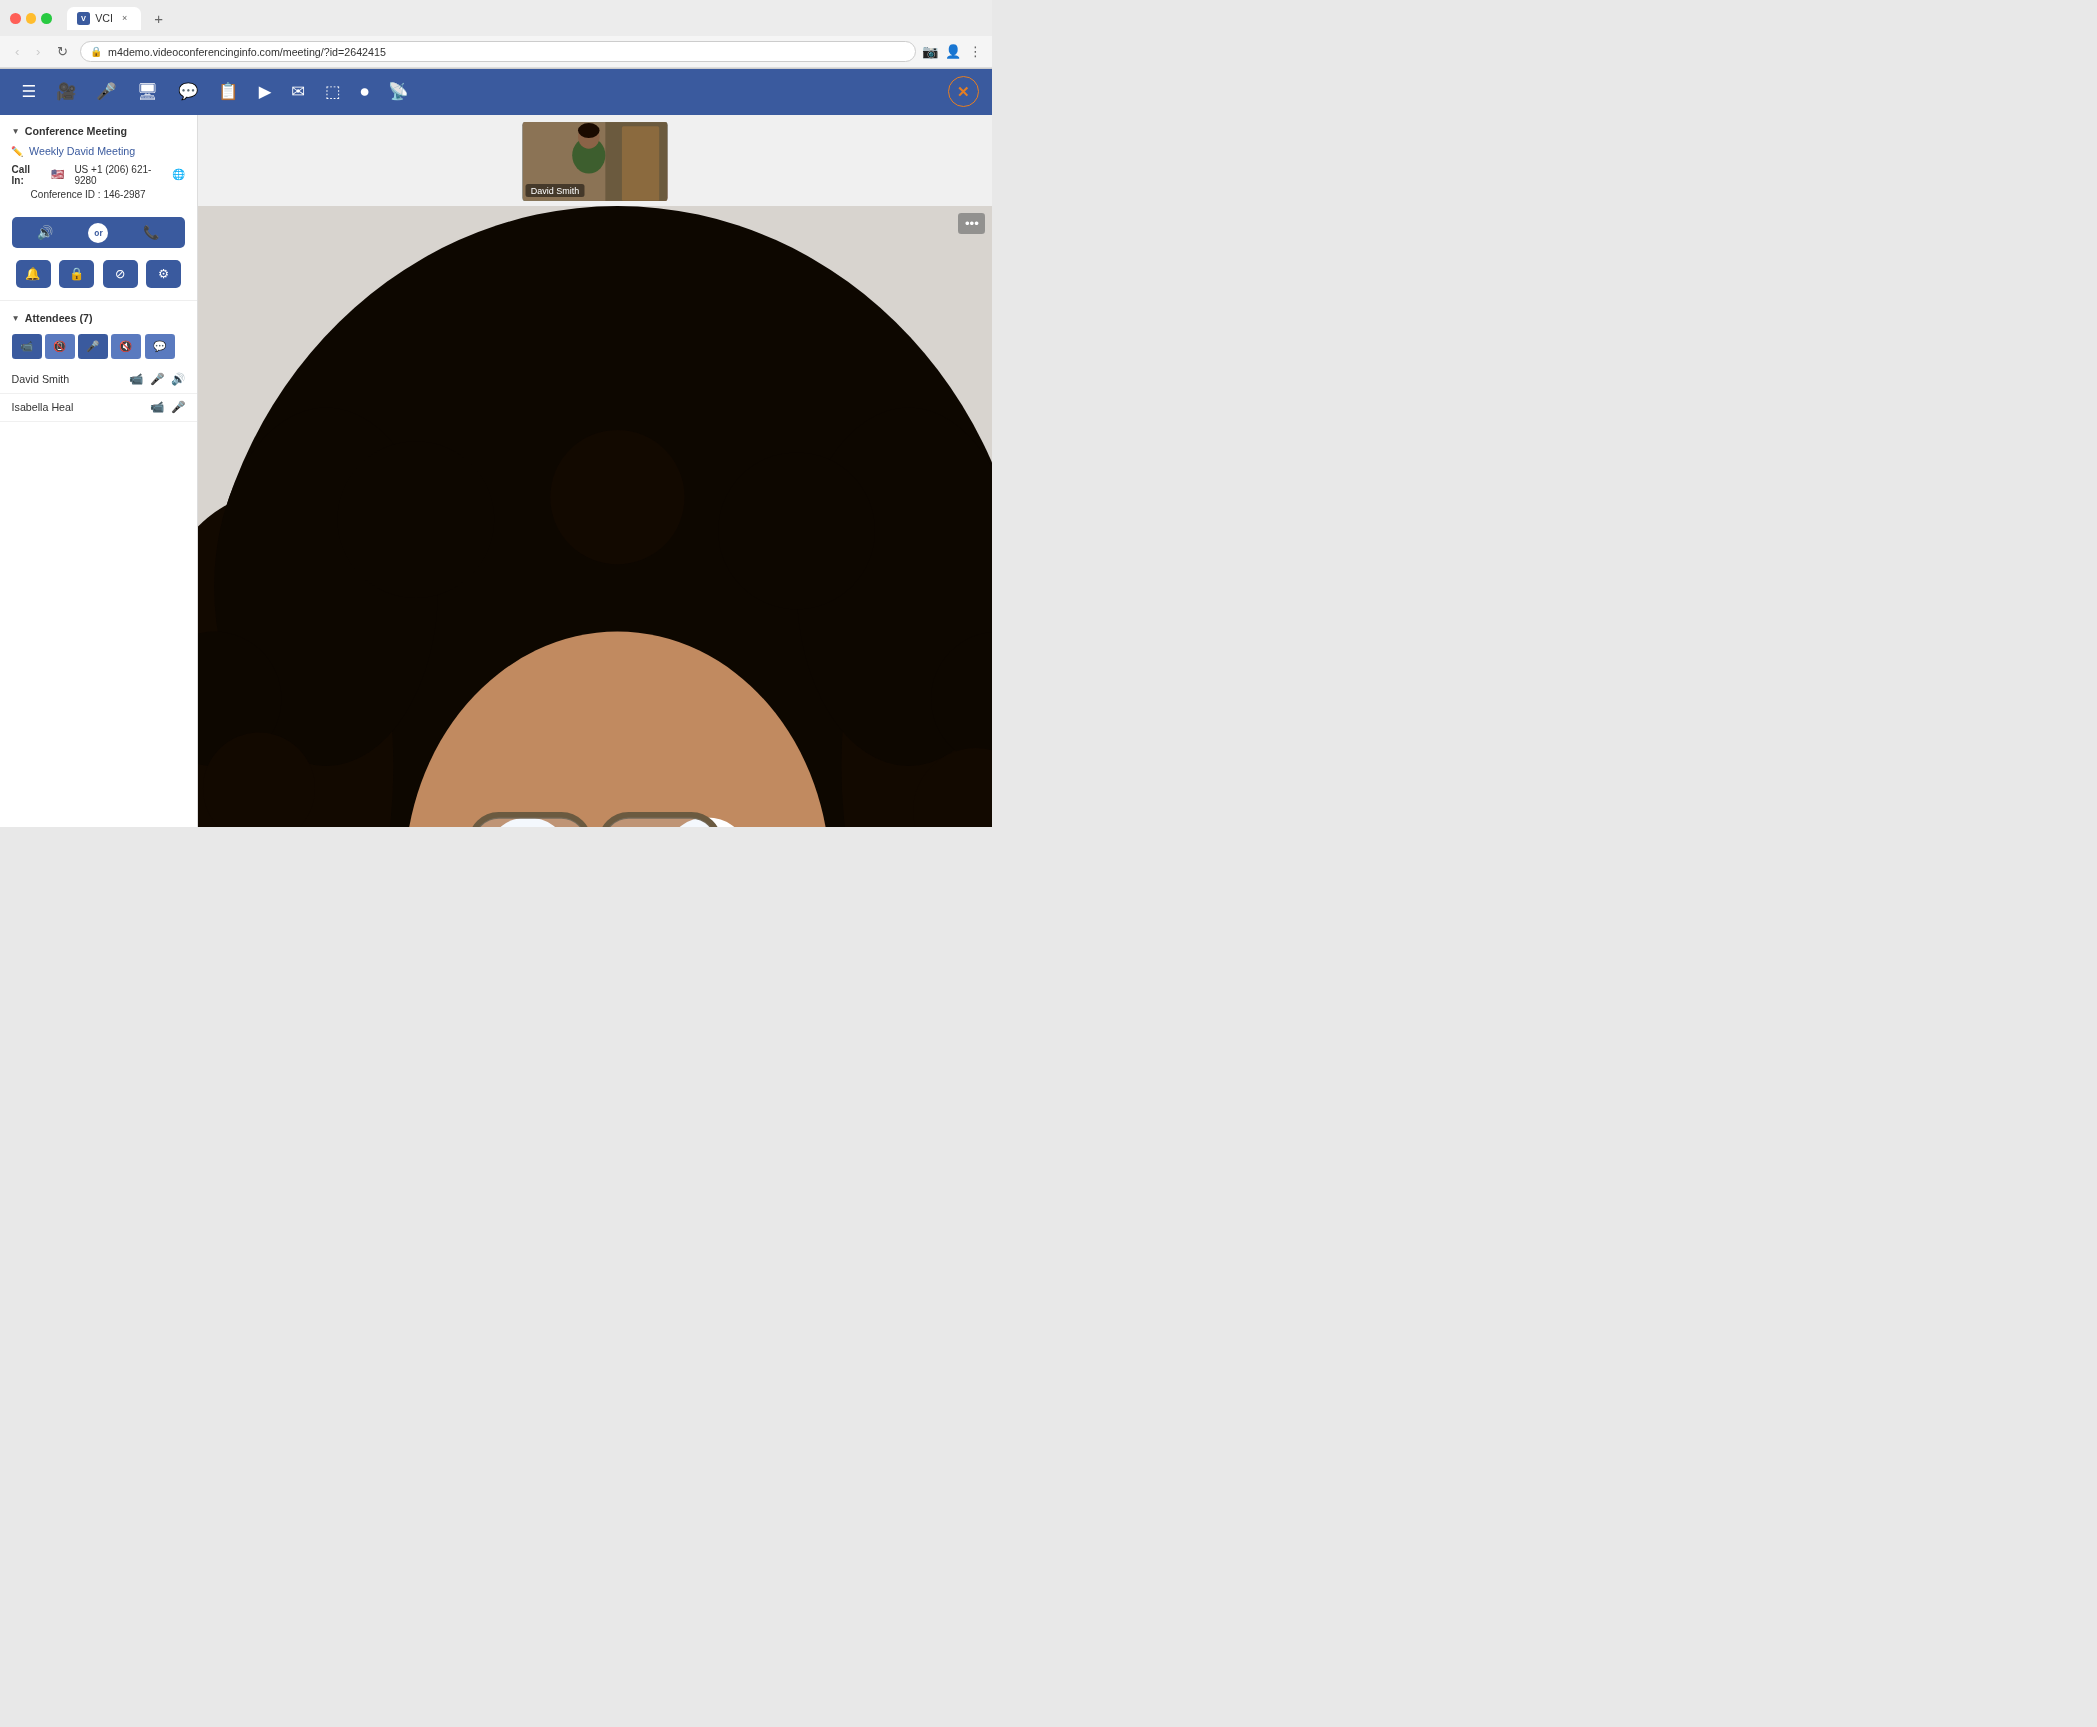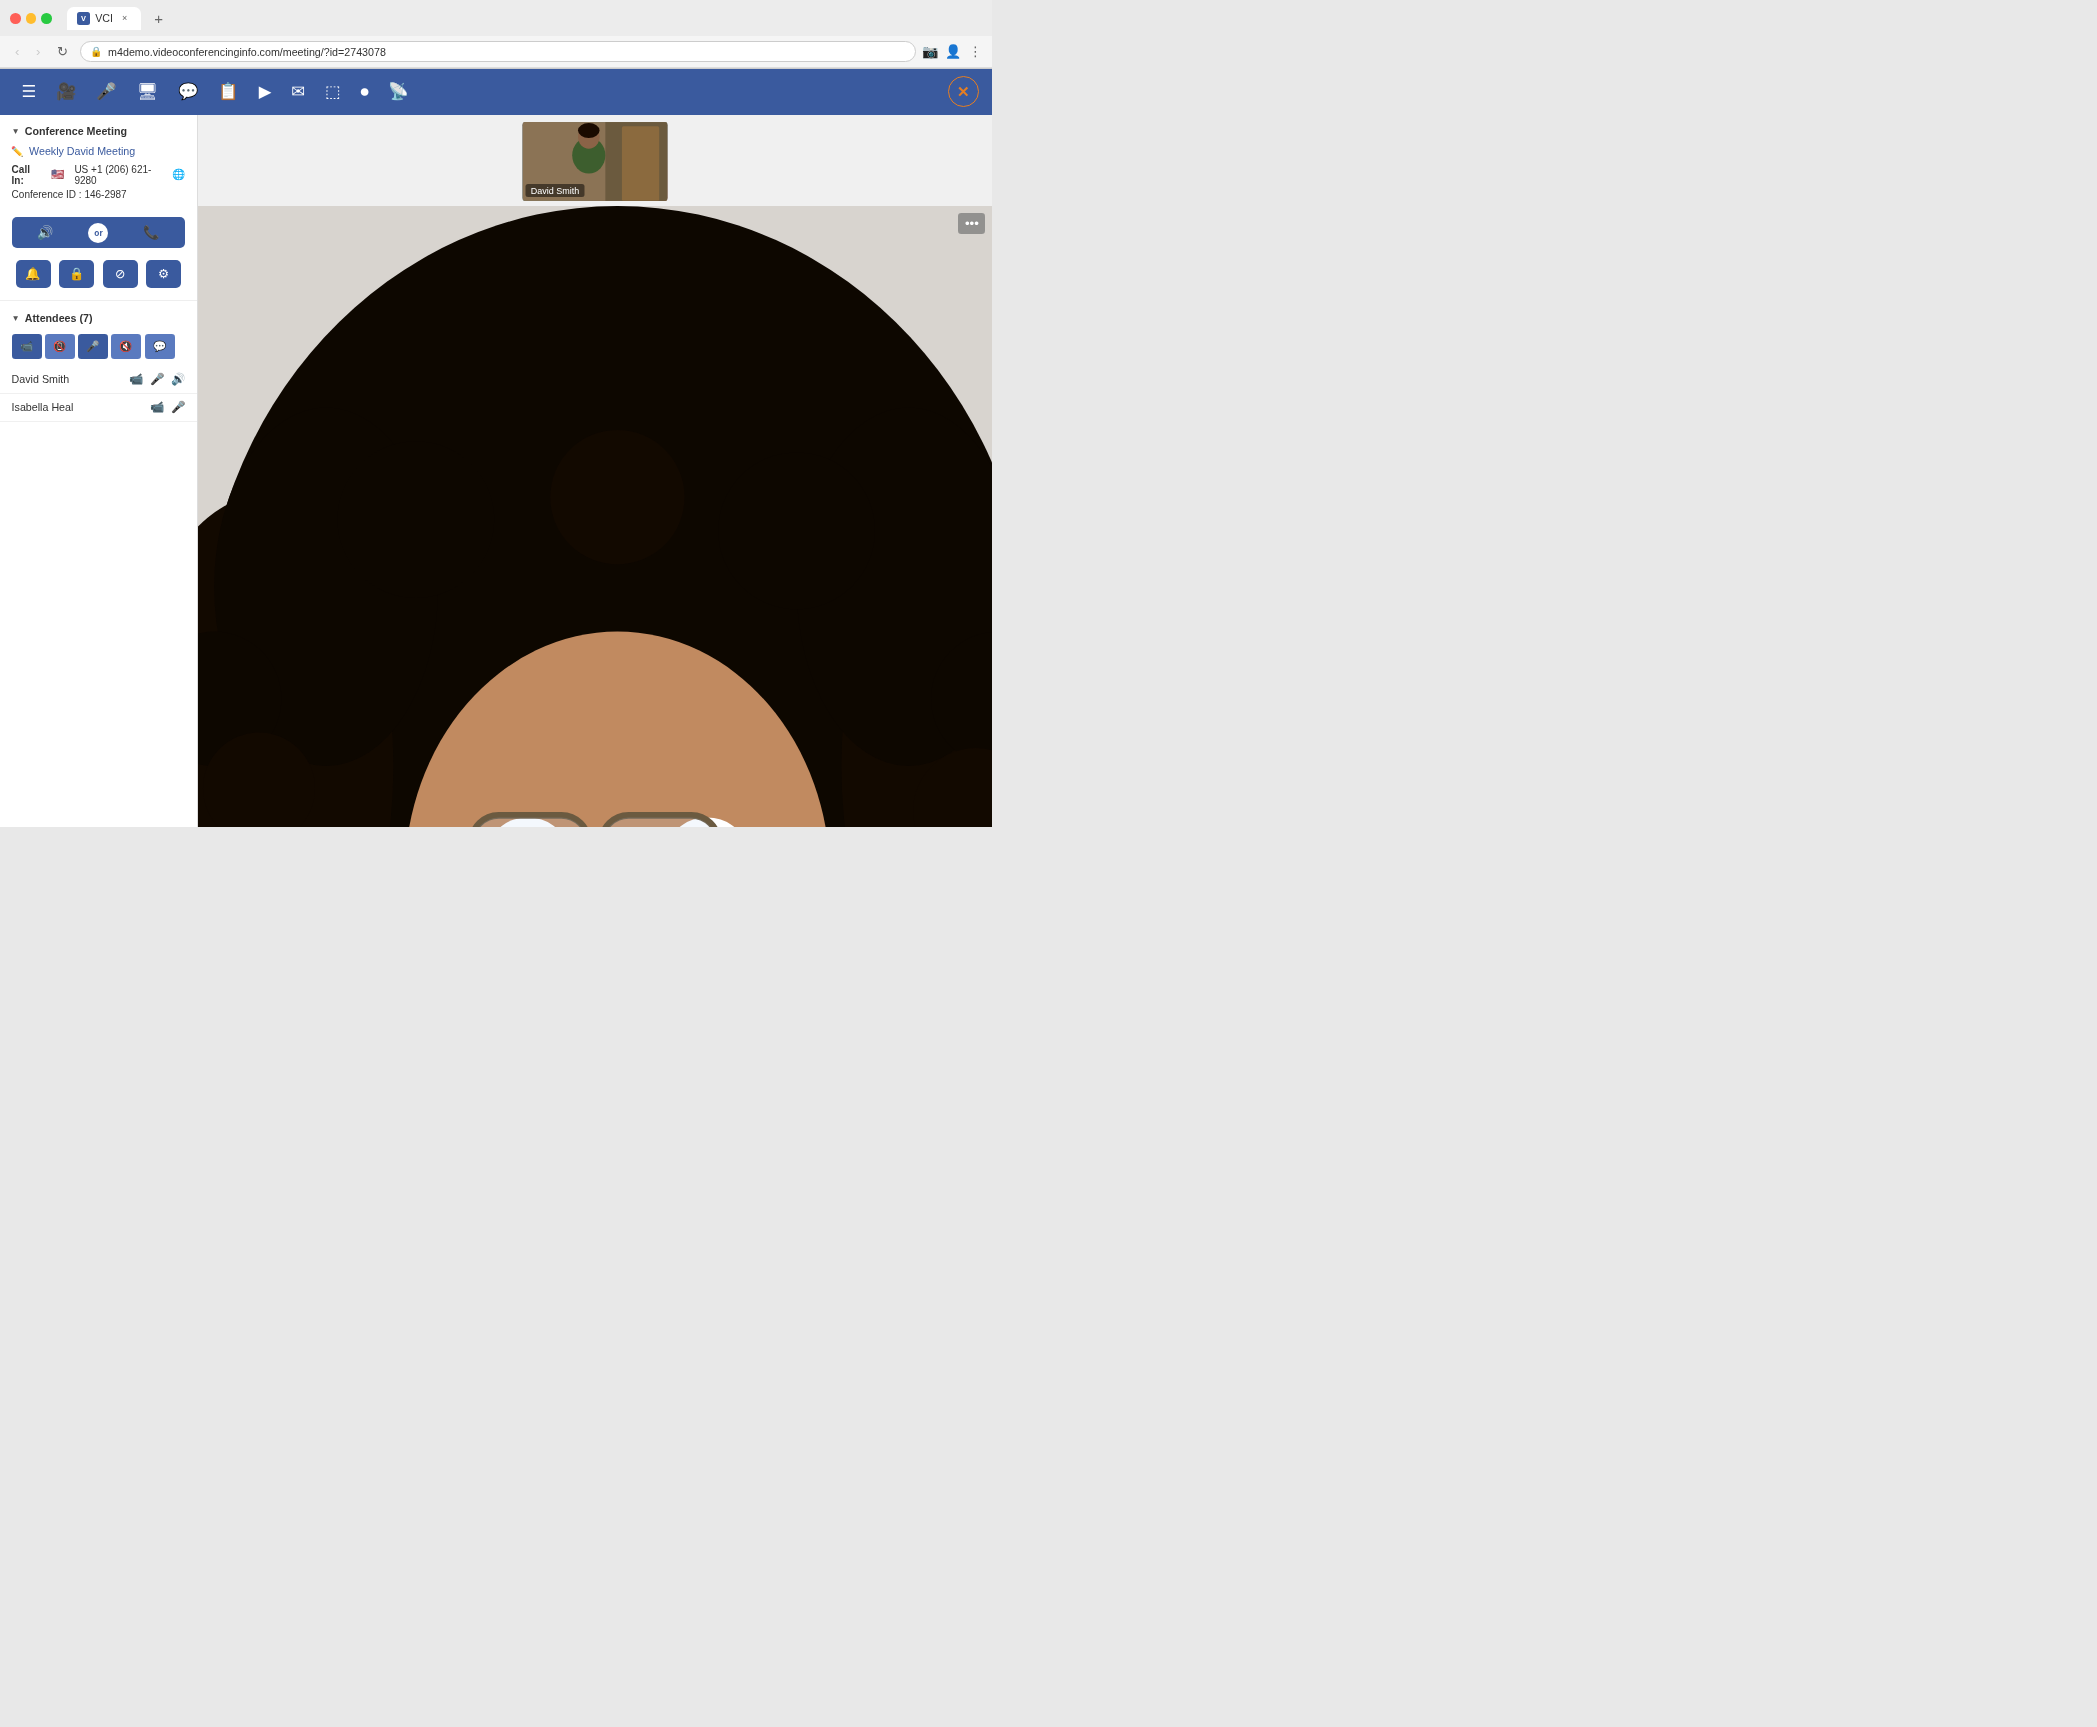--- a/index.html
+++ b/index.html
@@ -40,21 +40,21 @@
     .main-content { display: flex; flex: 1; overflow: hidden; }
 
     
     .sidebar { width: 198px; background: white; border-right: 0.8px solid #ddd; overflow-y: auto; flex-shrink: 0; }
     .sidebar-section { padding: 10px 11.6px; }
     .section-header { display: flex; align-items: center; gap: 5px; font-size: 10.7px; font-weight: 600; color: #333; margin-bottom: 8.3px; cursor: pointer; }
     .chevron-icon { font-size: 8.3px; color: #555; }
     .meeting-title { display: flex; align-items: center; gap: 5px; font-size: 10.7px; color: #3a5a9e; font-weight: 500; margin-bottom: 6.6px; }
     .edit-icon { font-size: 10px; }
     .call-info { font-size: 10px; color: #333; margin-bottom: 3.3px; display: flex; align-items: center; gap: 10px; }
-    .conf-id { font-size: 10px; color: #333; }
+    .conf-id { font-size: 10px; color: #333; margin-left: 19px; }
     .flag-emoji { font-size: 10.7px; }
     .globe-icon { font-size: 10.7px; }
 
     
     .audio-controls { display: flex; align-items: center; justify-content: space-around; background: #3a5a9e; border-radius: 5px; padding: 5px; margin: 6.6px 11.6px; }
     .audio-btn { background: none; border: none; color: white; cursor: pointer; font-size: 13.2px; padding: 3.3px 6.6px; display: flex; align-items: center; }
     .audio-or { background: white; color: #3a5a9e; border-radius: 50%; width: 20px; height: 20px; display: flex; align-items: center; justify-content: center; font-size: 8.3px; font-weight: 700; }
 
     
     .action-buttons { display: flex; justify-content: space-around; padding: 5px 11.6px; margin-bottom: 6.6px; }
@@ -117,21 +117,21 @@
       <span class="tab-close">×</span>
     </div>
     <button class="tab-new">+</button>
   </div>
   <div class="browser-addressbar">
     <button class="nav-btn" disabled="">‹</button>
     <button class="nav-btn" disabled="">›</button>
     <button class="nav-btn">↻</button>
     <div class="address-bar">
       <span class="lock-icon">🔒</span>
-      <span class="address-text">m4demo.videoconferencinginfo.com/meeting/?id=2743078</span>
+      <span class="address-text">m4demo.videoconferencinginfo.com/meeting/?id=2642415</span>
     </div>
     <div class="browser-actions">
       <button class="browser-action-btn">📷</button>
       <button class="browser-action-btn">👤</button>
       <button class="browser-action-btn">⋮</button>
     </div>
   </div>
 </div>
 
 <div class="app-container">

